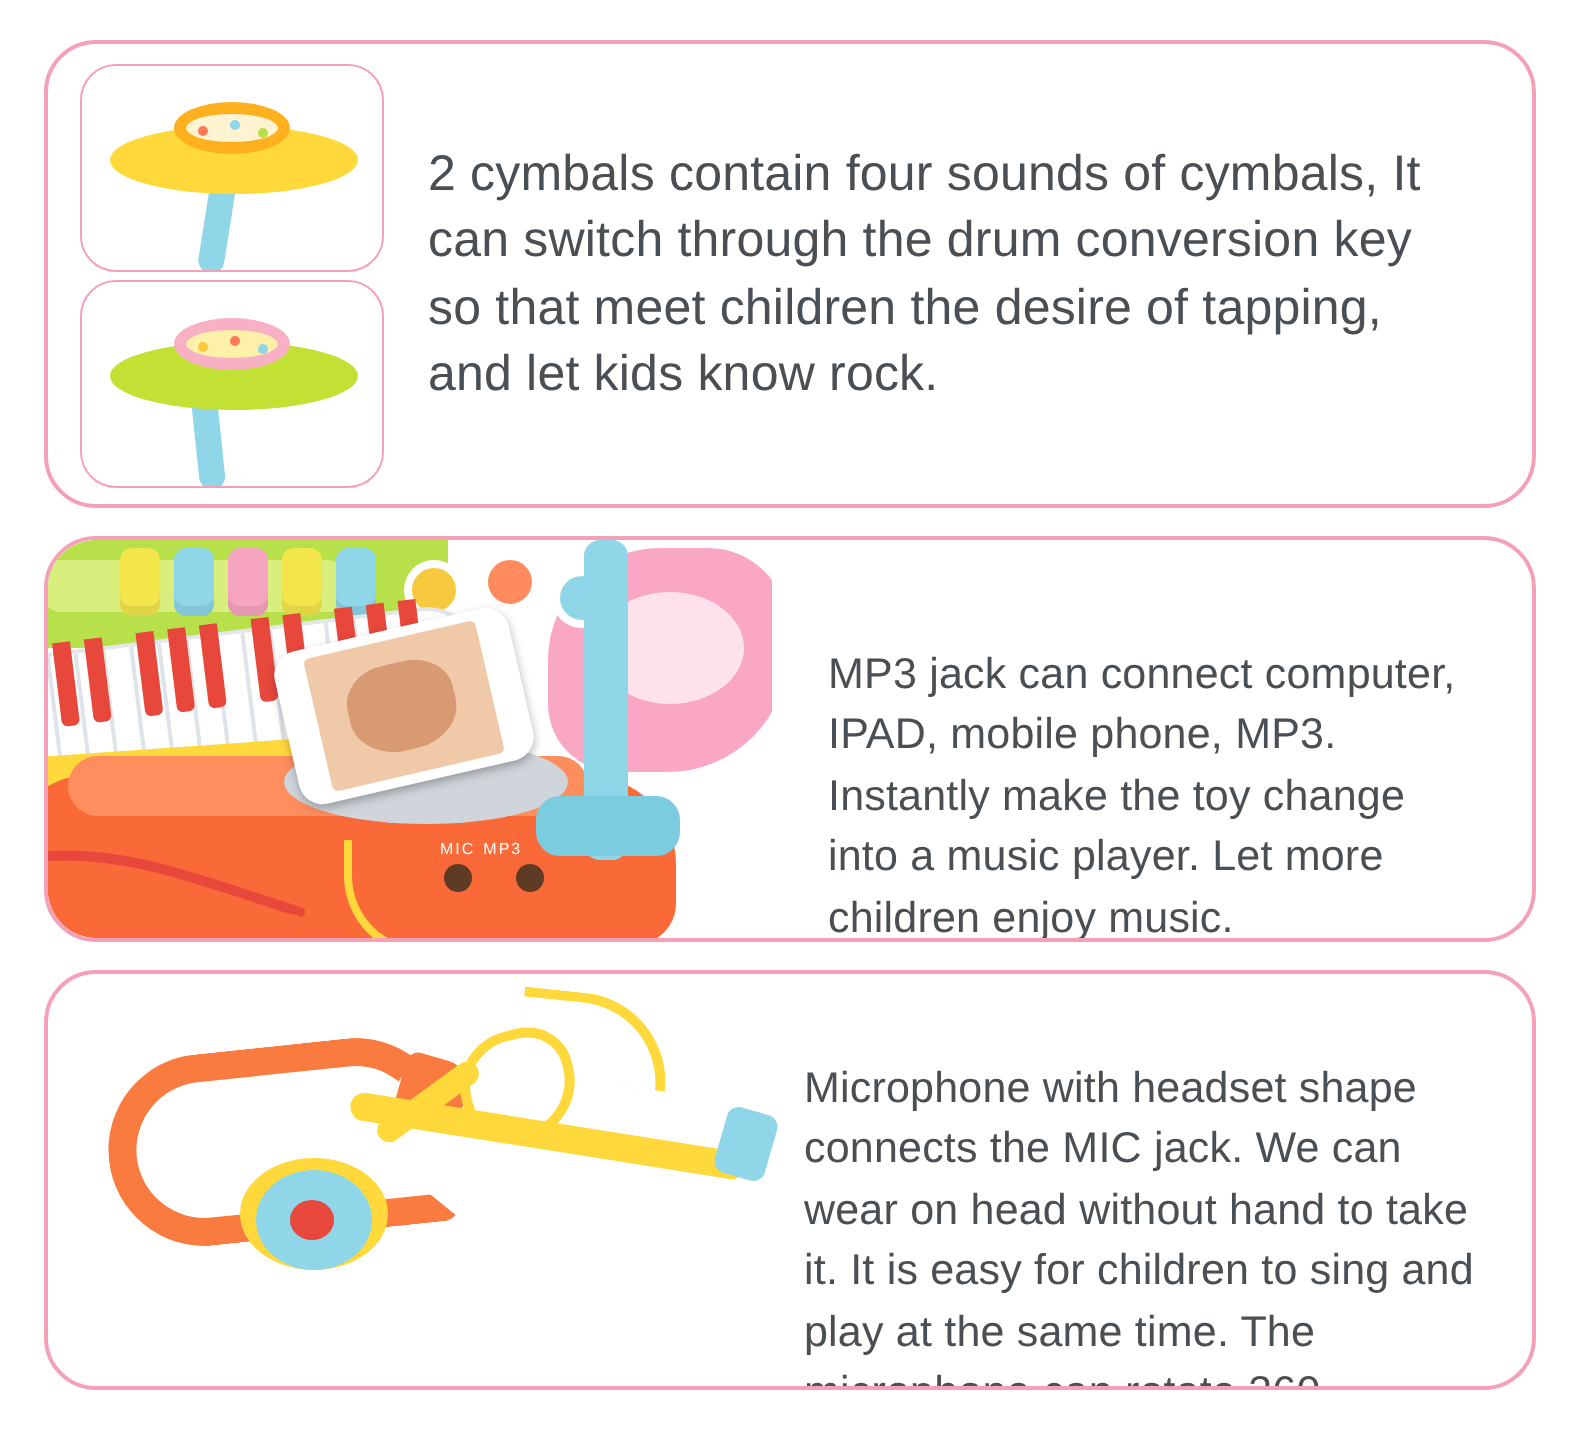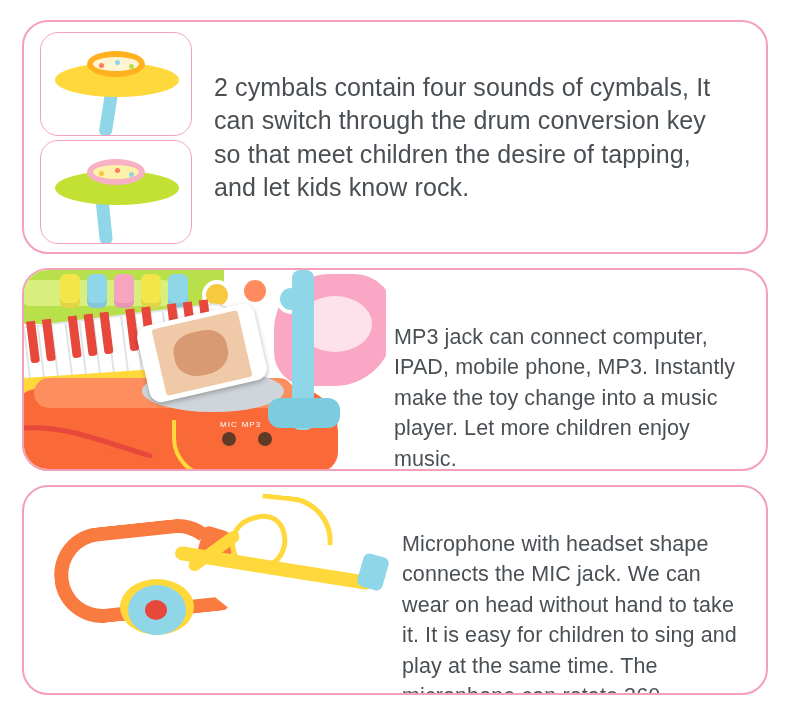--- a/index.html
+++ b/index.html
@@ -57,20 +57,21 @@
     line-height: 1.33;
     letter-spacing: 0.1px;
   }
   #panel-cymbals .copy {
     padding: 16px 26px 0 22px;
   }
   #panel-mp3 .copy {
     font-size: 21.5px;
     line-height: 1.42;
     padding: 30px 26px 0 8px;
+    margin-left: 20px;
   }
   #panel-mic .copy {
     font-size: 21.5px;
     line-height: 1.42;
     padding: 20px 24px 0 6px;
   }
 
   
   #panel-cymbals .art {
     width: 152px;

